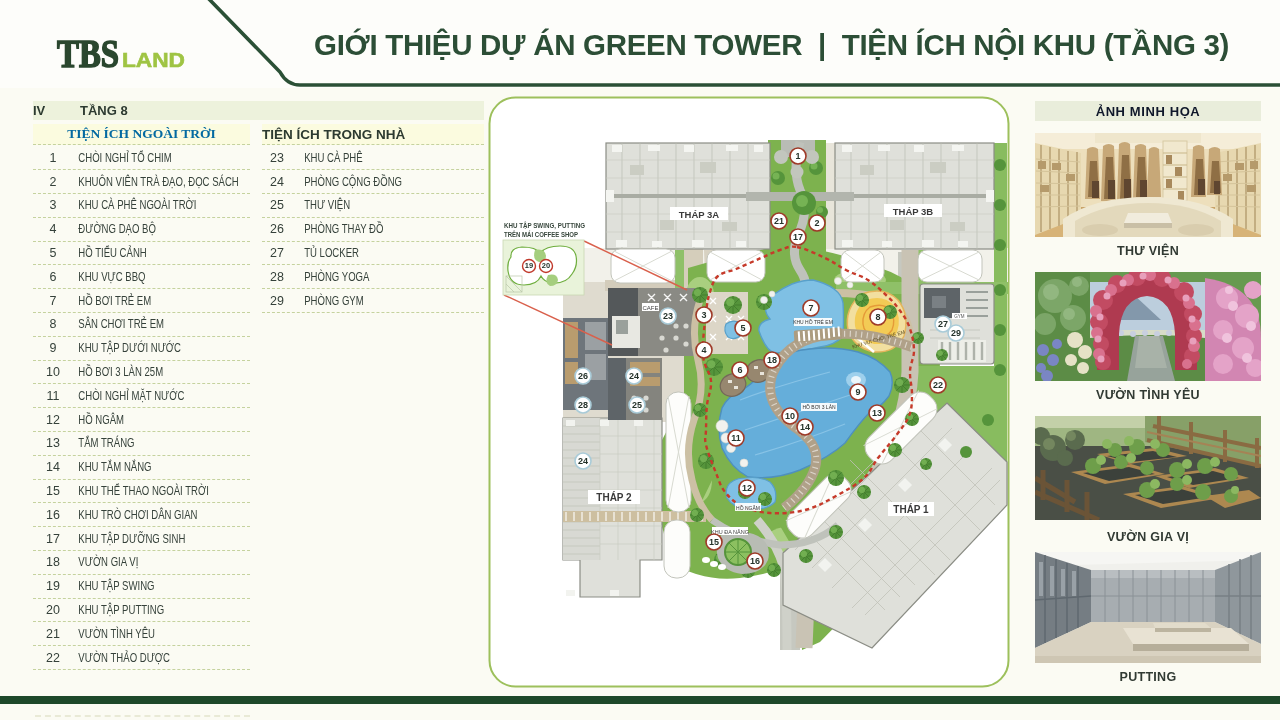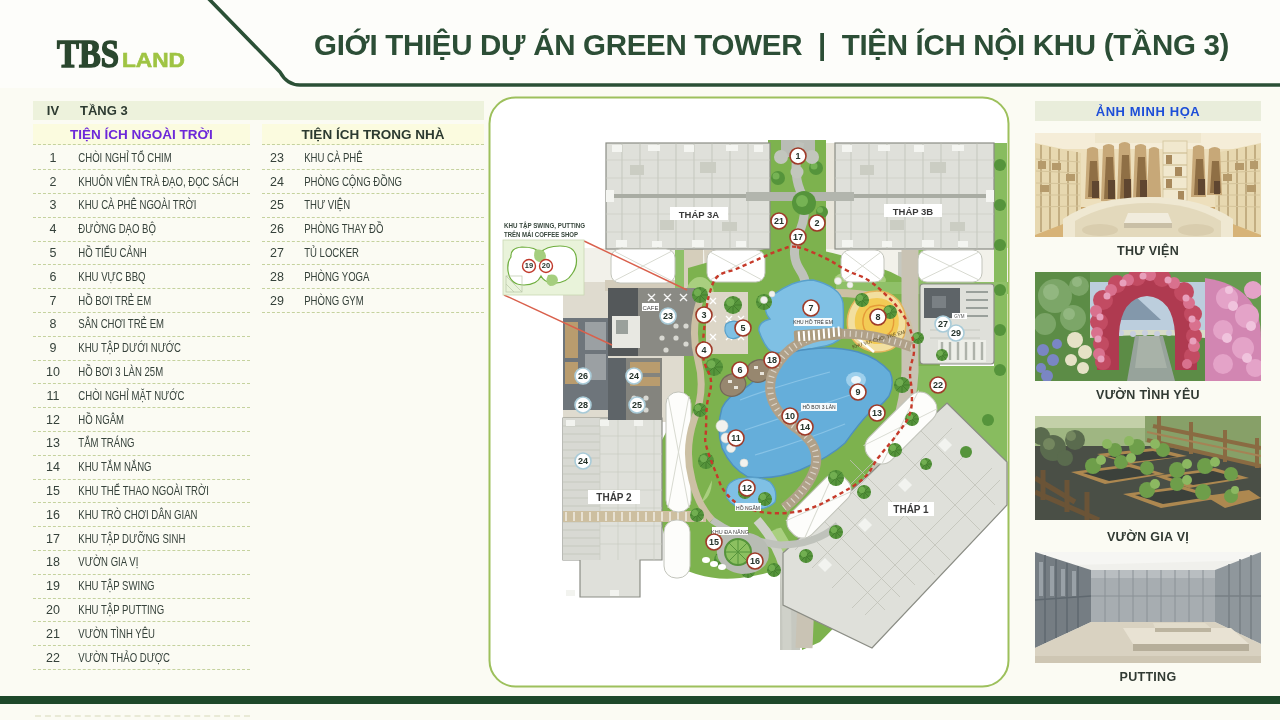--- a/index.html
+++ b/index.html
@@ -24,29 +24,29 @@
 </svg>
 
 <svg class="abs" style="left:55px;top:30px;" width="180" height="45" viewBox="0 0 180 45">
 <text x="2" y="37" font-family="Liberation Serif,serif" font-size="40" font-weight="bold" fill="#2A472E" stroke="#2A472E" stroke-width="1.6" textLength="62" lengthAdjust="spacingAndGlyphs">TBS</text>
 <text x="67" y="37" font-family="Liberation Sans,sans-serif" font-size="20.5" font-weight="bold" fill="#9FC443" stroke="#9FC443" stroke-width="0.6" textLength="63" lengthAdjust="spacingAndGlyphs">LAND</text>
 </svg>
 
 <div class="abs" style="left:286px;top:28px;width:901px;text-align:center;font-size:29.5px;font-weight:bold;color:#2C4E36;white-space:nowrap;letter-spacing:-.3px;margin-left:28px;">GIỚI THIỆU DỰ ÁN GREEN TOWER&nbsp; | &nbsp;TIỆN ÍCH NỘI KHU (TẦNG 3)</div>
 
 <div class="abs" style="left:33px;top:101px;width:451px;height:19px;background:#EDF2DC;display:flex;align-items:center;">
-<span style="width:40px;text-align:center;font-size:13px;font-weight:bold;color:#2C3A30;">IV</span>
-<span style="font-size:13px;font-weight:bold;color:#2C3A30;padding-left:7px;">TẦNG 3</span>
+<span style="width:40px;font-size:13px;font-weight:bold;color:#2C3A30;">IV</span>
+<span style="font-size:13px;font-weight:bold;color:#2C3A30;padding-left:7px;">TẦNG 8</span>
 </div>
 
 <div class="abs" style="left:33px;top:124px;width:217px;height:21px;background:#FBFBDF;border-bottom:1px dashed #C5D29E;display:flex;align-items:center;justify-content:center;">
-<span style="font-size:13.5px;font-weight:bold;color:#6d28d9;">TIỆN ÍCH NGOÀI TRỜI</span>
+<span style="font-size:13.5px;font-weight:bold;color:#0369a1;font-family:Liberation Serif, serif;">TIỆN ÍCH NGOÀI TRỜI</span>
 </div>
 
-<div class="abs" style="left:262px;top:124px;width:222px;height:21px;background:#FBFBDF;border-bottom:1px dashed #C5D29E;display:flex;align-items:center;justify-content:center;">
+<div class="abs" style="left:262px;top:124px;width:222px;height:21px;background:#FBFBDF;border-bottom:1px dashed #C5D29E;display:flex;align-items:center;justify-content:flex-start;">
 <span style="font-size:13.5px;font-weight:bold;color:#2C3A30;">TIỆN ÍCH TRONG NHÀ</span>
 </div>
 
 <div class="trow" style="top:146.5px;left:33px;width:217px;">
     <span class="tnum">1</span>
     <span class="ttxt">CHÒI NGHỈ TỔ CHIM</span>
   </div>
 
 <div class="trow" style="top:170.3px;left:33px;width:217px;">
     <span class="tnum">2</span>
@@ -182,21 +182,21 @@
     <span class="tnum2">28</span>
     <span class="ttxt2">PHÒNG YOGA</span>
   </div>
 
 <div class="trow" style="top:289.3px;left:262px;width:222px;">
     <span class="tnum2">29</span>
     <span class="ttxt2">PHÒNG GYM</span>
   </div>
 
 <div class="abs" style="left:1035px;top:101px;width:226px;height:20px;background:#E9EDDB;display:flex;align-items:center;justify-content:center;">
-<span style="font-size:13px;font-weight:bold;color:#1d4ed8;letter-spacing:.6px;">ẢNH MINH HỌA</span>
+<span style="font-size:13px;font-weight:bold;color:#0f172a;letter-spacing:.6px;">ẢNH MINH HỌA</span>
 </div>
 
 <svg class="abs" style="left:1035px;top:133px;" width="226" height="104" viewBox="0 0 226 104">
 <rect width="226" height="104" fill="#EDDFBC"></rect>
 <rect y="0" width="226" height="16" fill="#F5EDD8"></rect>
 <path d="M60,0 L166,0 L166,10 L60,10 Z" fill="#EFE6CC"></path>
 <rect y="74" width="226" height="30" fill="#D7B377"></rect>
 <path d="M0,74 L226,74 L226,80 L0,80 Z" fill="#C9A368"></path>
 <path d="M0,10 L46,20 L46,84 L0,102 Z" fill="#E7D8B0"></path>
 <path d="M226,10 L180,20 L180,84 L226,102 Z" fill="#E7D8B0"></path>

